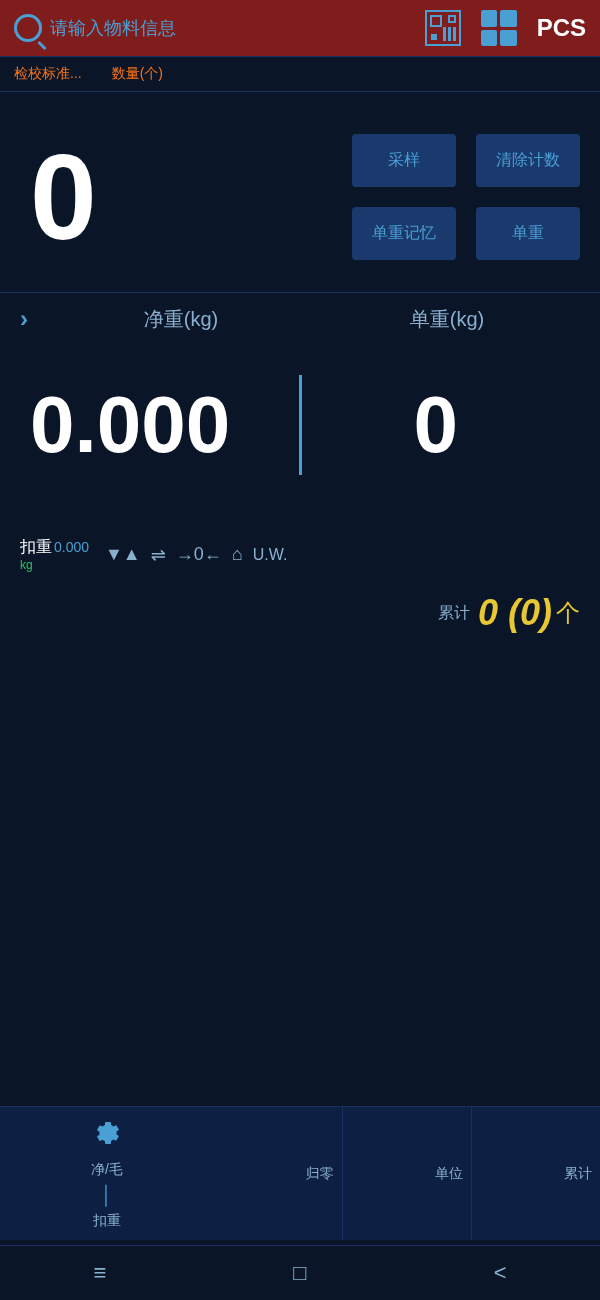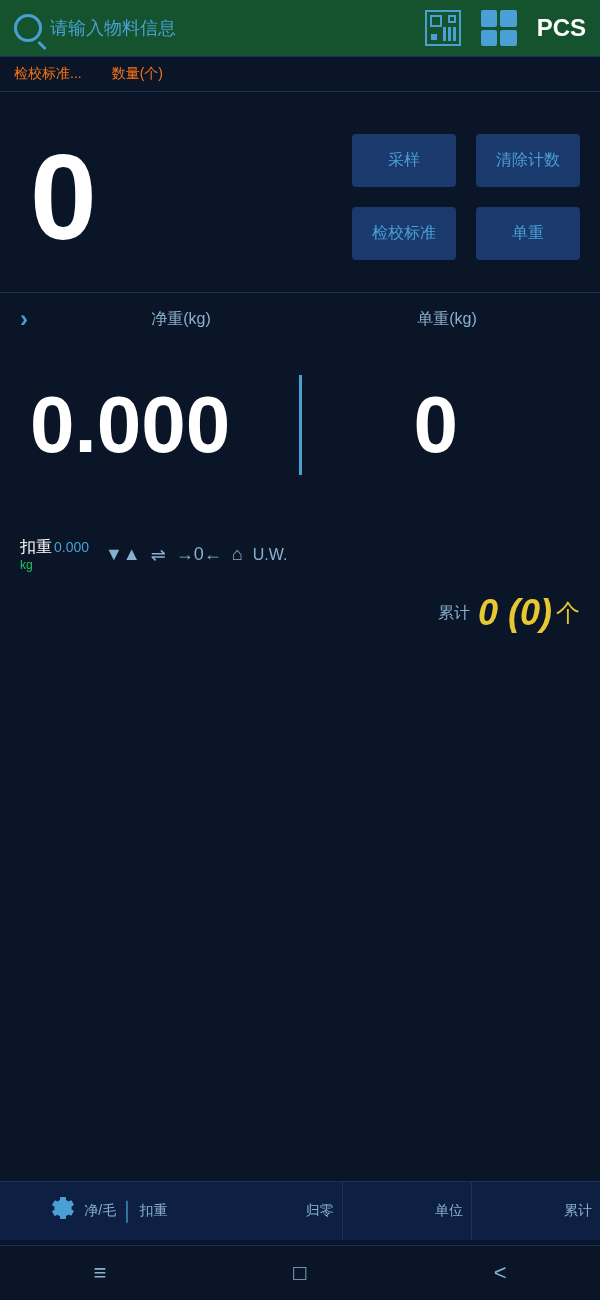--- a/index.html
+++ b/index.html
@@ -10,21 +10,21 @@
       font-family: 'Arial', sans-serif;
       color: #ffffff;
       overflow: hidden;
       position: relative;
     }
 
     
     .search-bar {
       display: flex;
       align-items: center;
-      background: #14532d;
+      background: #7f1d1d;
       padding: 10px 14px;
       gap: 20px;
       border-bottom: 1px solid #1a3060;
     }
     .search-icon-wrap {
       display: flex;
       align-items: center;
       gap: 8px;
       flex: 1;
     }
@@ -134,21 +134,21 @@
       font-size: 24px;
       font-weight: bold;
     }
     .weight-labels {
       display: flex;
       flex: 1;
       justify-content: space-around;
     }
     .weight-label {
       color: #8ab0d0;
-      font-size: 16px;
+      font-size: 20px;
     }
 
     
     .large-display {
       display: flex;
       align-items: center;
       padding: 30px 30px;
       gap: 0;
     }
     .net-weight-value {
@@ -375,21 +375,21 @@
 <div class="sub-header">
   <span>检校标准...</span>
   <span>数量(个)</span>
 </div>
 
 <div class="counting-area">
   <div class="big-count">0</div>
   <div class="action-buttons">
     <button class="action-btn">采样</button>
     <button class="action-btn">清除计数</button>
-    <button class="action-btn">检校标准</button>
+    <button class="action-btn">单重记忆</button>
     <button class="action-btn">单重</button>
   </div>
 </div>
 
 <div class="divider"></div>
 
 <div class="weight-row">
   <span class="chevron-right">›</span>
   <div class="weight-labels">
     <span class="weight-label">净重(kg)</span>
@@ -420,21 +420,21 @@
   </div>
 </div>
 
 <div class="cumulative-row">
   <span class="cumulative-label">累计</span>
   <span class="cumulative-value">0 (0)</span>
   <span class="cumulative-unit">个</span>
 </div>
 
 <div class="bottom-toolbar">
-  <button class="toolbar-btn net-tare-btn" style="flex:1.8; flex-direction:row; gap:6px; padding: 10px 6px;">
+  <button class="toolbar-btn net-tare-btn" style="flex:1.8; flex-direction:column; gap:6px; padding: 10px 6px;">
     <span class="icon-area" style="font-size:22px;">
       <svg class="gear-svg" viewBox="0 0 32 32" fill="#4a9fd4">
         <path d="M16 10a6 6 0 100 12A6 6 0 0016 10zm0 10a4 4 0 110-8 4 4 0 010 8z"></path>
         <path d="M27.3 18.5l-1.8-1a9.9 9.9 0 000-3l1.8-1a1 1 0 00.4-1.3l-2-3.4a1 1 0 00-1.3-.4l-1.8 1a10 10 0 00-2.6-1.5V6a1 1 0 00-1-1h-4a1 1 0 00-1 1v2.1A10 10 0 0011.4 9.6l-1.8-1a1 1 0 00-1.3.4L6.3 12.4a1 1 0 00.4 1.3l1.8 1a10 10 0 000 3l-1.8 1a1 1 0 00-.4 1.3l2 3.4a1 1 0 001.3.4l1.8-1a10 10 0 002.6 1.5V26a1 1 0 001 1h4a1 1 0 001-1v-2.1a10 10 0 002.6-1.5l1.8 1a1 1 0 001.3-.4l2-3.4a1 1 0 00-.4-1.1z"></path>
       </svg>
     </span>
     <span style="color:#8ab0d0; font-size:14px;">净/毛</span>
     <span style="color:#4a9fd4; font-size:18px;">│</span>
     <span style="color:#8ab0d0; font-size:14px;">扣重</span>
   </button>

